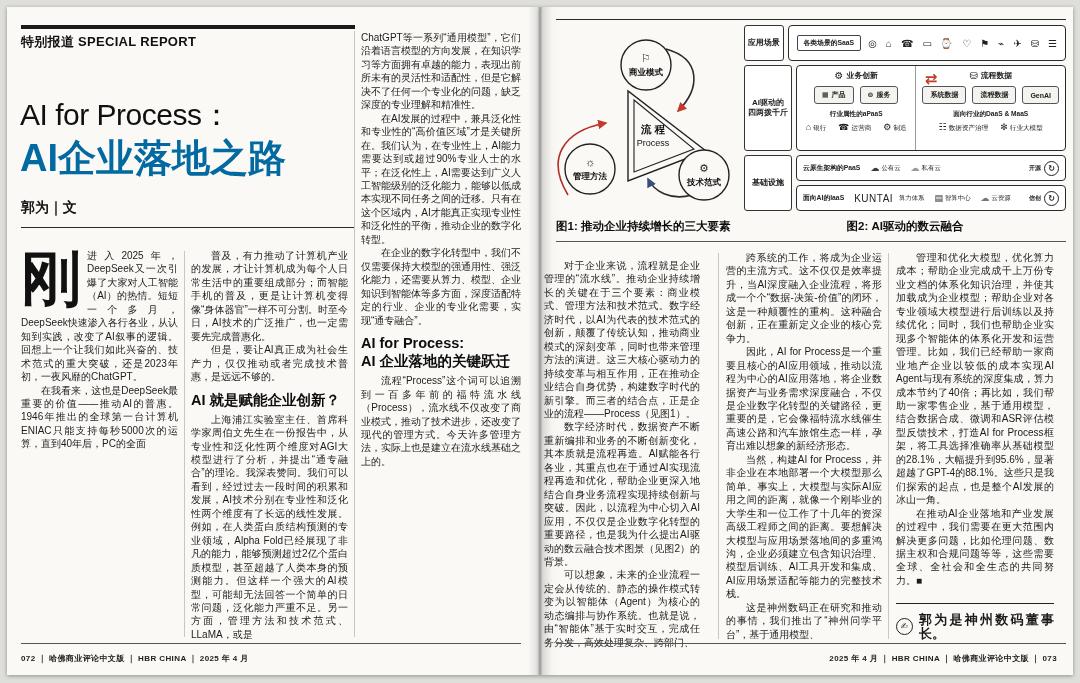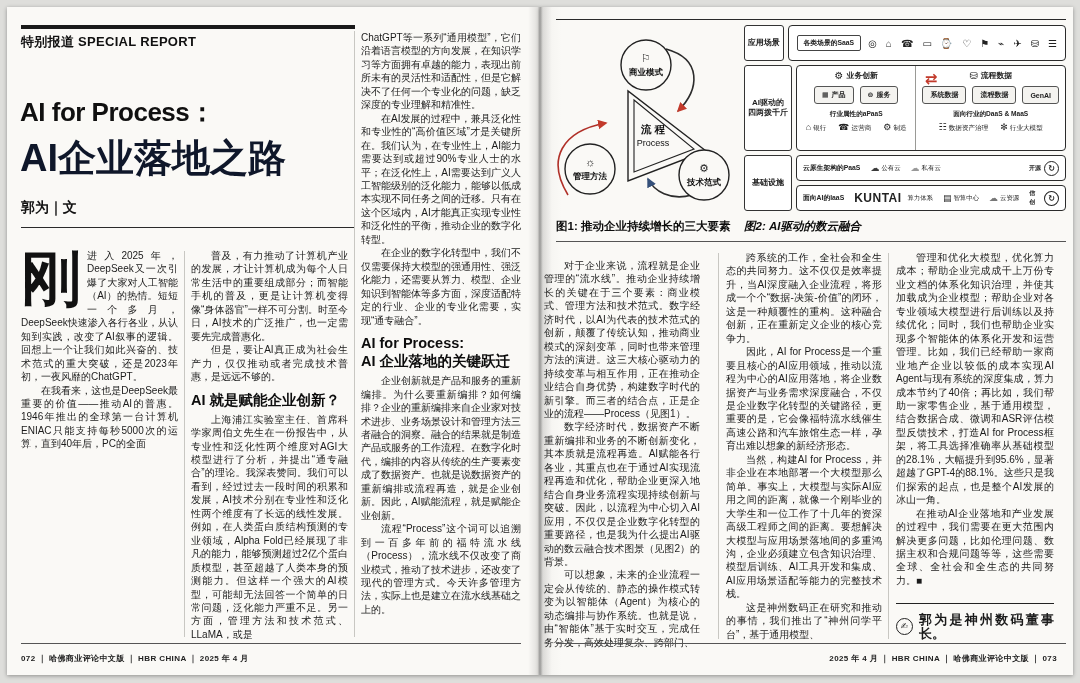--- a/index.html
+++ b/index.html
@@ -6,21 +6,21 @@
   body{width:1080px;height:683px;background:#dededb;font-family:"Liberation Sans","DejaVu Sans",sans-serif;position:relative;overflow:hidden;}
   .canvas{position:absolute;inset:0;}
   .page{position:absolute;top:7px;height:668px;background:#faf9f6;box-shadow:0 1px 4px rgba(0,0,0,.35);}
   .page-left{left:7px;width:533px;}
   .page-right{left:540px;width:533px;background:linear-gradient(90deg,#f2f1ee 0%,#faf9f6 4%,#faf9f6 100%);}
   .gutter{position:absolute;top:7px;left:528px;width:24px;height:668px;z-index:5;pointer-events:none;
     background:linear-gradient(90deg,rgba(0,0,0,0) 0%,rgba(0,0,0,.10) 40%,rgba(40,40,40,.38) 52%,rgba(0,0,0,.10) 62%,rgba(0,0,0,0) 100%);}
   .rule{position:absolute;background:#1a1a1a;}
   .thin{height:1px;background:#2a2a2a;}
   .kicker{position:absolute;left:14px;top:26px;font-size:13px;font-weight:bold;color:#111;letter-spacing:.3px;}
-  .title-en{position:absolute;left:13px;top:88px;font-size:26px;font-weight:bold;color:#101010;letter-spacing:-.5px;}
+  .title-en{position:absolute;left:13px;top:88px;font-size:30px;font-weight:normal;color:#101010;letter-spacing:-.5px;}
   .title-cn{position:absolute;left:13px;top:126px;font-size:38px;font-weight:bold;}
   .byline{position:absolute;left:14px;top:192px;font-size:14px;font-weight:bold;color:#111;}
   .col{position:absolute;font-size:10px;line-height:13.45px;color:#1b1b1b;text-align:justify;overflow:hidden;}
   .col p{margin:0;text-indent:2em;}
   .col p.ni{text-indent:0;}
   .dropcap{float:left;font-size:60px;line-height:.92;font-weight:bold;color:#111;margin:2px 6px 0 0;}
   .colsep{position:absolute;width:1px;background:#c8c7c2;}
   .h2{font-size:14.5px;font-weight:bold;color:#0d0d0d;margin:7px 0 4px;line-height:1.25;text-indent:0;}
   .h2 .l2{display:block;}
   .footer{position:absolute;top:646px;font-size:8px;font-weight:bold;color:#222;letter-spacing:.4px;}
@@ -47,39 +47,39 @@
   .sub{font-size:6.6px;font-weight:bold;margin-top:2px;}
   .subicons{display:flex;gap:12px;margin-top:3px;font-size:6.6px;align-items:center;}
   .subicons .ig{font-size:9px;margin-right:2px;}
   .swap{position:absolute;left:50%;top:4px;transform:translateX(-50%);font-size:15px;font-weight:bold;z-index:3;}
   .rowC{height:56px;margin-bottom:0;}
   .barcol{flex:1;display:flex;flex-direction:column;gap:4px;}
   .bar{border:1.2px solid #2b2b2b;border-radius:4px;background:#fff;height:24px;display:flex;align-items:center;padding:0 6px;gap:10px;}
   .bar .blab{font-size:6.8px;font-weight:bold;white-space:nowrap;}
   .bar .itm{display:flex;align-items:center;gap:2px;font-size:6.4px;white-space:nowrap;}
   .bar .itm .ig{font-size:9px;}
-  .brand{font-weight:bold;font-size:12px;letter-spacing:.5px;}
+  .brand{font-weight:normal;font-size:10px;letter-spacing:.5px;}
   .ccirc{width:13px;height:13px;border:1.6px solid #222;border-radius:50%;display:inline-flex;align-items:center;justify-content:center;font-size:8px;margin-left:2px;}
   .endcap{margin-left:auto;display:flex;align-items:center;font-size:6px;font-weight:bold;gap:1px;}
   
   .anote{border-top:1px solid #222;margin-top:16px;padding-top:9px;display:flex;align-items:center;gap:6px;text-indent:0;}
   .anote .pcirc{width:15px;height:15px;border:1.2px solid #222;border-radius:50%;display:inline-flex;align-items:center;justify-content:center;font-size:9px;flex:0 0 auto;}
   .anote .ntext{font-size:13px;font-weight:bold;}
 </style>
 </head>
 <body>
 
 <div class="canvas">
 
   <div class="page page-left">
     <div class="rule" style="left:14px;top:18px;width:334px;height:4px;"></div>
     <div class="kicker">特别报道 SPECIAL REPORT</div>
 
     <div class="title-en">AI for Process：</div>
-    <div class="title-cn" id="titleCn" style="color: #0f172a;">AI企业落地之路</div>
+    <div class="title-cn" id="titleCn" style="color: #0369a1;">AI企业落地之路</div>
     <div class="byline">郭为｜文</div>
     <div class="rule thin" style="left:14px;top:220px;width:334px;"></div>
 
     <div class="colsep" style="left:177px;top:244px;height:386px;"></div>
     <div class="colsep" style="left:347px;top:24px;height:606px;"></div>
 
     <div class="col" style="left:14px;top:242px;width:157px;height:390px;">
       <p class="ni"><span class="dropcap">刚</span><span>进入2025年，DeepSeek又一次引爆了大家对人工智能（AI）的热情。短短一个多月，DeepSeek快速渗入各行各业，从认知到实践，改变了AI叙事的逻辑。回想上一个让我们如此兴奋的、技术范式的重大突破，还是2023年初，一夜风靡的ChatGPT。</span></p>
       <p>在我看来，这也是DeepSeek最重要的价值——推动AI的普惠。1946年推出的全球第一台计算机ENIAC只能支持每秒5000次的运算，直到40年后，PC的全面</p>
     </div>
@@ -89,21 +89,20 @@
       <p>但是，要让AI真正成为社会生产力，仅仅推动或者完成技术普惠，是远远不够的。</p>
       <div class="h2">AI 就是赋能企业创新？</div>
       <p>上海浦江实验室主任、首席科学家周伯文先生在一份报告中，从专业性和泛化性两个维度对AGI大模型进行了分析，并提出“通专融合”的理论。我深表赞同。我们可以看到，经过过去一段时间的积累和发展，AI技术分别在专业性和泛化性两个维度有了长远的线性发展。例如，在人类蛋白质结构预测的专业领域，Alpha Fold已经展现了非凡的能力，能够预测超过2亿个蛋白质模型，甚至超越了人类本身的预测能力。但这样一个强大的AI模型，可能却无法回答一个简单的日常问题，泛化能力严重不足。另一方面，管理方法和技术范式、LLaMA，或是</p>
     </div>
 
     <div class="col" style="left:354px;top:24px;width:160px;height:608px;">
       <p class="ni">ChatGPT等一系列“通用模型”，它们沿着语言模型的方向发展，在知识学习等方面拥有卓越的能力，表现出前所未有的灵活性和适配性，但是它解决不了任何一个专业化的问题，缺乏深度的专业理解和精准性。</p>
       <p>在AI发展的过程中，兼具泛化性和专业性的“高价值区域”才是关键所在。我们认为，在专业性上，AI能力需要达到或超过90%专业人士的水平；在泛化性上，AI需要达到广义人工智能级别的泛化能力，能够以低成本实现不同任务之间的迁移。只有在这个区域内，AI才能真正实现专业性和泛化性的平衡，推动企业的数字化转型。</p>
       <p>在企业的数字化转型中，我们不仅需要保持大模型的强通用性、强泛化能力，还需要从算力、模型、企业知识到智能体等多方面，深度适配特定的行业、企业的专业化需要，实现“通专融合”。</p>
       <div class="h2"><span>AI for Process:</span><span class="l2">AI 企业落地的关键跃迁</span></div>
-      <p>企业创新就是产品和服务的重新编排。为什么要重新编排？如何编排？企业的重新编排来自企业家对技术进步、业务场景设计和管理方法三者融合的洞察。融合的结果就是制造产品或服务的工作流程。在数字化时代，编排的内容从传统的生产要素变成了数据资产。也就是说数据资产的重新编排或流程再造，就是企业创新。因此，AI赋能流程，就是赋能企业创新。</p>
       <p>流程“Process”这个词可以追溯到一百多年前的福特流水线（Process），流水线不仅改变了商业模式，推动了技术进步，还改变了现代的管理方式。今天许多管理方法，实际上也是建立在流水线基础之上的。</p>
     </div>
 
     <div class="rule thin" style="left:14px;top:636px;width:500px;background:#555;"></div>
     <div class="footer" style="left:14px;">072 ｜ 哈佛商业评论中文版 ｜ HBR CHINA ｜ 2025 年 4 月</div>
   </div>
 
   <div class="page page-right">
     <div class="rule thin" style="left:16px;top:12px;width:510px;"></div>
 
@@ -248,35 +247,35 @@
                 <span>云资源</span>
               </span>
             <span class="endcap">
                 <span>信创</span>
                 <span class="ccirc">↻</span>
               </span>
           </div>
         </div>
       </div>
     </div>
-    <div class="figcap" style="left:204px;top:212px;width:322px;text-align:left;font-style:italic;">图2: AI驱动的数云融合</div>
+    <div class="figcap" style="left:204px;top:212px;width:322px;text-align:center;">图2: AI驱动的数云融合</div>
 
     <div class="rule thin" style="left:16px;top:234px;width:510px;background:#555;"></div>
 
     <div class="colsep" style="left:178px;top:246px;height:386px;"></div>
     <div class="colsep" style="left:348px;top:246px;height:386px;"></div>
 
     <div class="col" style="left:4px;top:244px;width:156px;height:390px;margin-top:8px;">
       <p>对于企业来说，流程就是企业管理的“流水线”。推动企业持续增长的关键在于三个要素：商业模式、管理方法和技术范式。数字经济时代，以AI为代表的技术范式的创新，颠覆了传统认知，推动商业模式的深刻变革，同时也带来管理方法的演进。这三大核心驱动力的持续变革与相互作用，正在推动企业结合自身优势，构建数字时代的新引擎。而三者的结合点，正是企业的流程——Process（见图1）。</p>
       <p>数字经济时代，数据资产不断重新编排和业务的不断创新变化，其本质就是流程再造。AI赋能各行各业，其重点也在于通过AI实现流程再造和优化，帮助企业更深入地结合自身业务流程实现持续创新与突破。因此，以流程为中心切入AI应用，不仅仅是企业数字化转型的重要路径，也是我为什么提出AI驱动的数云融合技术图景（见图2）的背景。</p>
       <p>可以想象，未来的企业流程一定会从传统的、静态的操作模式转变为以智能体（Agent）为核心的动态编排与协作系统。也就是说，由“智能体”基于实时交互，完成任务分发，高效处理复杂、跨部门、</p>
     </div>
 
     <div class="col" style="left:186px;top:244px;width:156px;height:390px;">
-      <p>跨系统的工作，全社会和全生态的共同努力。这不仅仅是效率提升，当AI深度融入企业流程，将形成一个个“数据-决策-价值”的闭环，这是一种颠覆性的重构。这种融合创新，正在重新定义企业的核心竞争力。</p>
+      <p>跨系统的工作，将成为企业运营的主流方式。这不仅仅是效率提升，当AI深度融入企业流程，将形成一个个“数据-决策-价值”的闭环，这是一种颠覆性的重构。这种融合创新，正在重新定义企业的核心竞争力。</p>
       <p>因此，AI for Process是一个重要且核心的AI应用领域，推动以流程为中心的AI应用落地，将企业数据资产与业务需求深度融合，不仅是企业数字化转型的关键路径，更重要的是，它会像福特流水线催生高速公路和汽车旅馆生态一样，孕育出难以想象的新经济形态。</p>
       <p>当然，构建AI for Process，并非企业在本地部署一个大模型那么简单。事实上，大模型与实际AI应用之间的距离，就像一个刚毕业的大学生和一位工作了十几年的资深高级工程师之间的距离。要想解决大模型与应用场景落地间的多重鸿沟，企业必须建立包含知识治理、模型后训练、AI工具开发和集成、AI应用场景适配等能力的完整技术栈。</p>
       <p>这是神州数码正在研究和推动的事情，我们推出了“神州问学平台”，基于通用模型、</p>
     </div>
 
     <div class="col" style="left:356px;top:244px;width:158px;height:390px;">
       <p>管理和优化大模型，优化算力成本；帮助企业完成成千上万份专业文档的体系化知识治理，并使其加载成为企业模型；帮助企业对各专业领域大模型进行后训练以及持续优化；同时，我们也帮助企业实现多个智能体的体系化开发和运营管理。比如，我们已经帮助一家商业地产企业以较低的成本实现AI Agent与现有系统的深度集成，算力成本节约了40倍；再比如，我们帮助一家零售企业，基于通用模型，结合数据合成、微调和ASR评估模型反馈技术，打造AI for Process框架，将工具选择准确率从基础模型的28.1%，大幅提升到95.6%，显著超越了GPT-4的88.1%。这些只是我们探索的起点，也是整个AI发展的冰山一角。</p>
       <p>在推动AI企业落地和产业发展的过程中，我们需要在更大范围内解决更多问题，比如伦理问题、数据主权和合规问题等等，这些需要全球、全社会和全生态的共同努力。■</p>
       <div class="anote">
         <span class="pcirc">✍</span>

